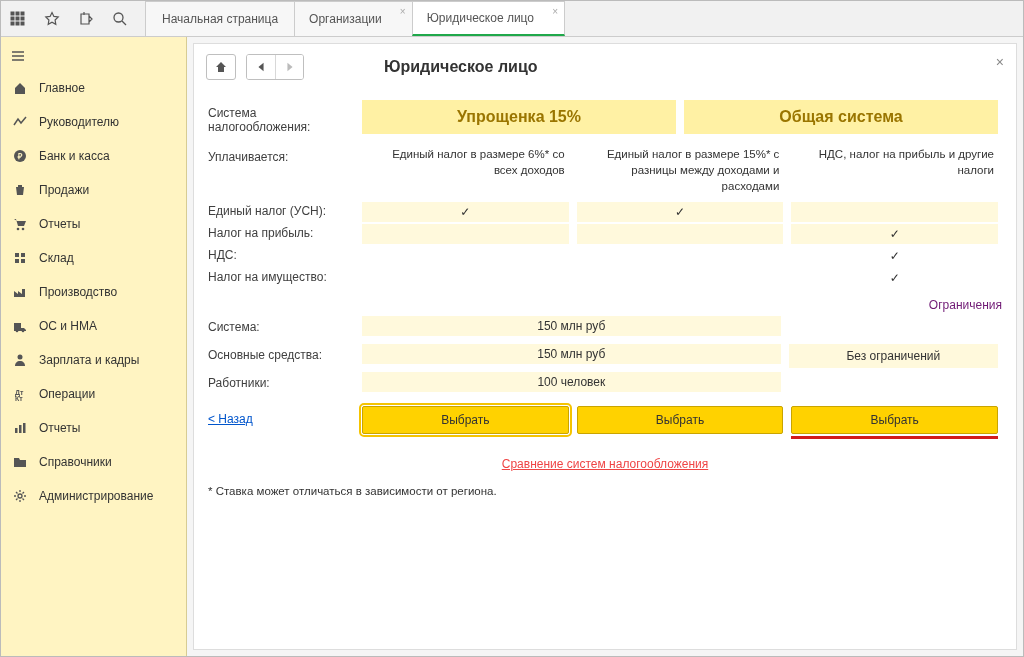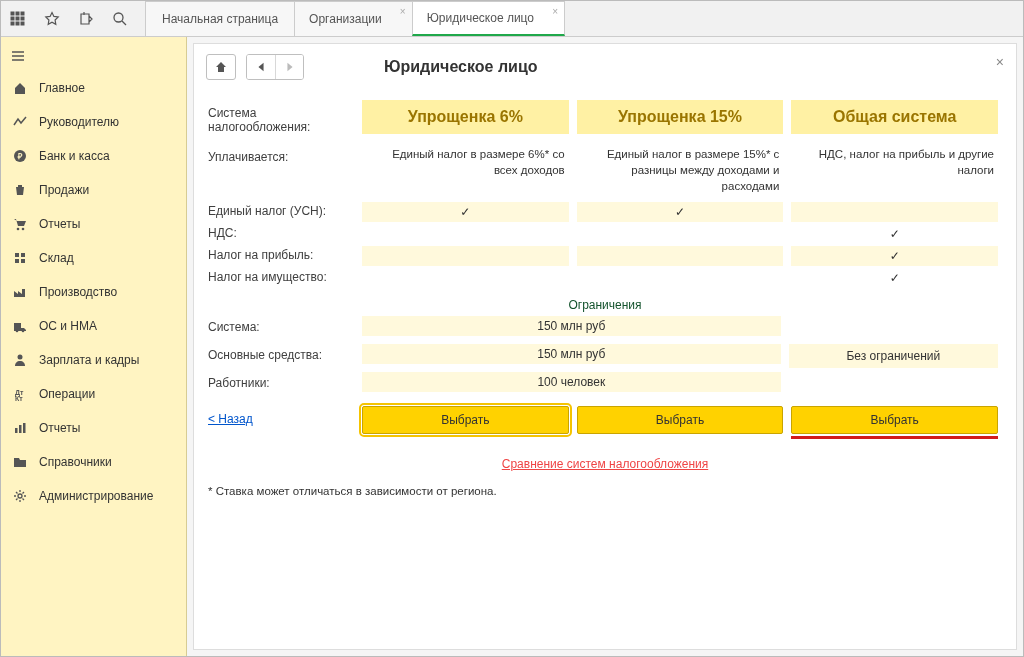--- a/index.html
+++ b/index.html
@@ -41,21 +41,21 @@
   .label-col{width:150px;flex-shrink:0;color:#404040;font-size:12px;padding-top:6px}
   .cols{flex:1;display:flex}
   .col{flex:1;padding:0 4px;display:flex;flex-direction:column;align-items:center}
   .plan-head{background:#fff1a4;width:100%;text-align:center;padding:8px 4px;font-size:16px;color:#9a7500;font-weight:bold}
   .plan-desc{font-size:11.5px;color:#333;line-height:1.4;text-align:right;width:100%;padding:2px 4px}
   .stripe{height:20px;width:100%;display:flex;align-items:center;justify-content:center;font-size:12px;color:#333}
   .stripe.bg{background:#fff9dc}
   .row.taxrow{margin-bottom:2px}
   .row.taxrow .label-col{padding-top:2px}
   .check::before{content:"✓";font-size:12px;color:#333}
-  .limits-title{text-align:center;color:#14532d;font-size:12px;margin:10px 0 4px 0}
+  .limits-title{text-align:right;color:#701a75;font-size:12px;margin:10px 0 4px 0}
   .limit-row{display:flex;margin-bottom:4px}
   .limit-row .label-col{padding-top:4px}
   .limit-grp{flex:1;display:flex}
   .limit-span2{flex:2;background:#fff9dc;height:20px;display:flex;align-items:center;justify-content:center;font-size:12px;margin:0 4px}
   .limit-col{flex:1;background:#fff9dc;height:24px;display:flex;align-items:center;justify-content:center;font-size:12px;margin:0 4px}
   .limit-col.empty{background:transparent}
   .select-row{display:flex;margin-top:10px}
   .back-link{width:150px;flex-shrink:0;color:#0055cc;text-decoration:underline;font-size:12px;padding-top:6px;cursor:pointer}
   .sel-btn{flex:1;margin:0 4px;height:28px;background:#ffd200;border:1px solid #c9a400;border-radius:2px;display:flex;align-items:center;justify-content:center;font-size:12px;cursor:pointer}
   .sel-btn.outlined{outline:2px solid #f5c400;outline-offset:1px}
@@ -272,23 +272,20 @@
         </div>
         <div class="page-title">Юридическое лицо</div>
       </div>
 
       <div class="content">
 
         <div class="row head">
           <div class="label-col">Система налогообложения:</div>
           <div class="cols">
             <div class="col">
-                <div class="plan-head">Упрощенка 6%</div>
-              </div>
-            <div class="col">
                 <div class="plan-head">Упрощенка 15%</div>
               </div>
             <div class="col">
                 <div class="plan-head">Общая система</div>
               </div>
           </div>
         </div>
 
         <div class="row">
           <div class="label-col">Уплачивается:</div>
@@ -317,46 +314,46 @@
                 <div class="stripe bg">
                   <span class="check"></span>
                 </div>
               </div>
             <div class="col">
                 <div class="stripe bg"></div>
               </div>
           </div>
         </div>
         <div class="row taxrow">
-          <div class="label-col">НДС:</div>
-          <div class="cols">
-            <div class="col">
-                <div class="stripe"></div>
-              </div>
-            <div class="col">
-                <div class="stripe"></div>
-              </div>
-            <div class="col">
-                <div class="stripe">
+          <div class="label-col">Налог на прибыль:</div>
+          <div class="cols">
+            <div class="col">
+                <div class="stripe bg"></div>
+              </div>
+            <div class="col">
+                <div class="stripe bg"></div>
+              </div>
+            <div class="col">
+                <div class="stripe bg">
                   <span class="check"></span>
                 </div>
               </div>
           </div>
         </div>
         <div class="row taxrow">
-          <div class="label-col">Налог на прибыль:</div>
-          <div class="cols">
-            <div class="col">
-                <div class="stripe bg"></div>
-              </div>
-            <div class="col">
-                <div class="stripe bg"></div>
-              </div>
-            <div class="col">
-                <div class="stripe bg">
+          <div class="label-col">НДС:</div>
+          <div class="cols">
+            <div class="col">
+                <div class="stripe"></div>
+              </div>
+            <div class="col">
+                <div class="stripe"></div>
+              </div>
+            <div class="col">
+                <div class="stripe">
                   <span class="check"></span>
                 </div>
               </div>
           </div>
         </div>
         <div class="row taxrow">
           <div class="label-col">Налог на имущество:</div>
           <div class="cols">
             <div class="col">
                 <div class="stripe"></div>

